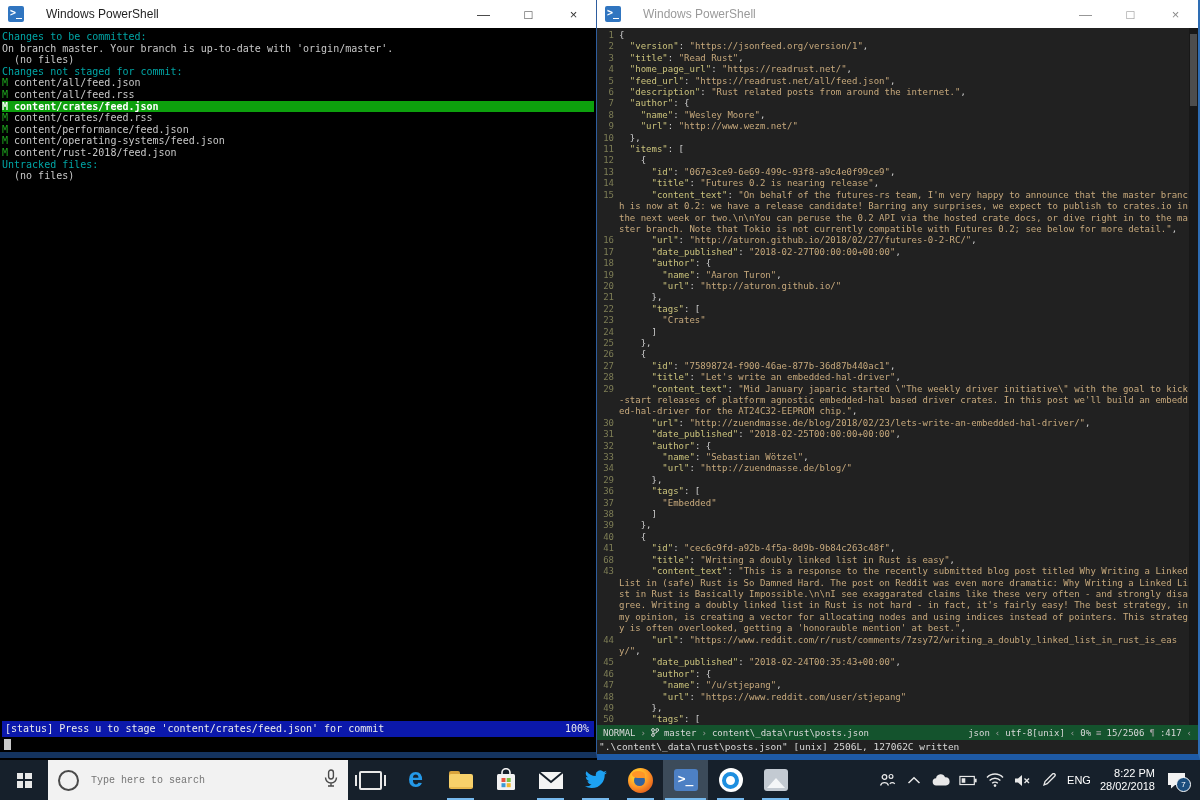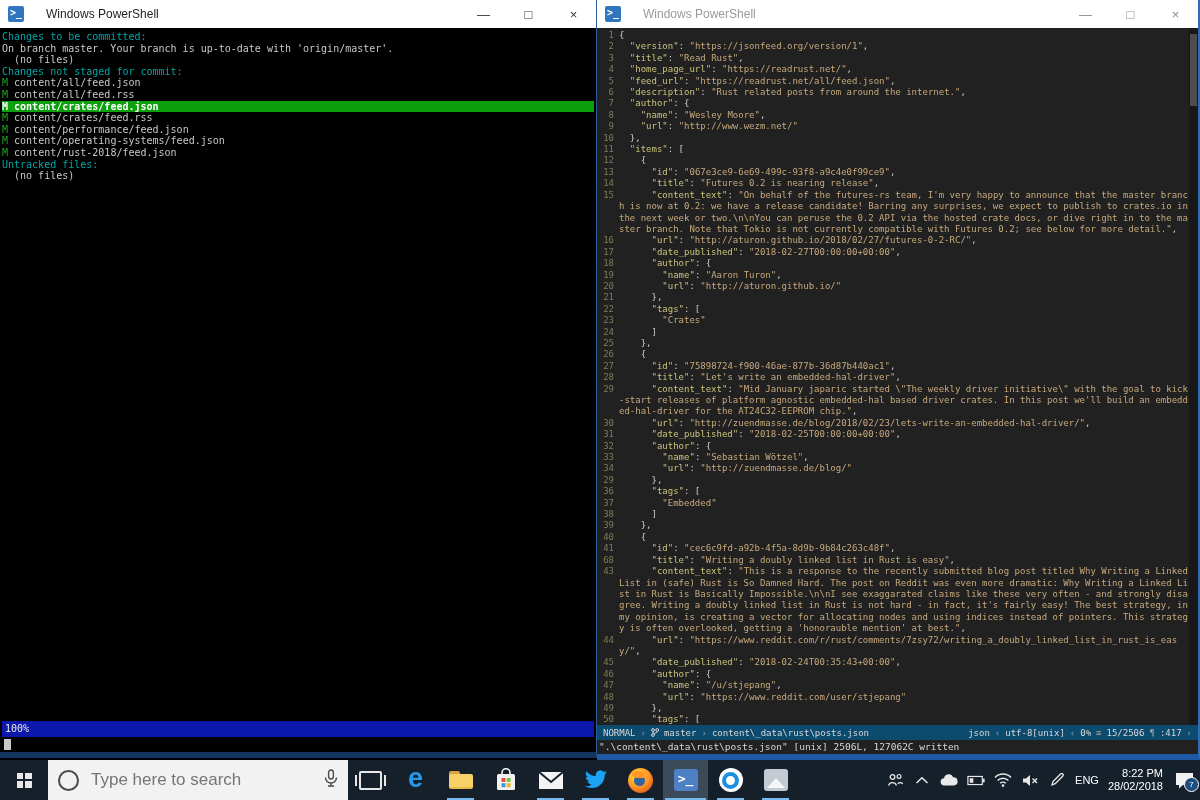--- a/index.html
+++ b/index.html
@@ -38,56 +38,56 @@
   .editor{flex:1;background:#212121;display:flex;overflow:hidden}
   .edlines{flex:1;padding-top:2px;overflow:hidden}
   .edrow{display:flex;font-size:9px;line-height:11.4px}
   .gut{flex:0 0 17px;text-align:right;padding-right:5px;color:#7d7d55}
   .code{flex:1;white-space:pre-wrap;word-break:break-all;color:#cfcfcf}
   .t-k{color:#cbc37c}
   .t-s{color:#c7a97c}
   .t-p{color:#cfcfcf}
   .scrollbar{flex:0 0 9px;background:#181818;position:relative}
   .sthumb{position:absolute;top:6px;left:1px;right:1px;height:72px;background:#4d4d4d}
-  .vstatus{height:15px;background:#0c4a6e;display:flex;align-items:center;font-size:9px;color:#d8d8d8;
+  .vstatus{height:15px;background:#14532d;display:flex;align-items:center;font-size:9px;color:#d8d8d8;
            padding:0 6px;gap:5px;flex:0 0 auto;white-space:pre}
   .vstatus .sep{color:#9f9f9f}
   .vstatus .sp{flex:1}
   .branch-ic{display:inline-block;transform:translateY(1px)}
   .vmsg{height:14px;background:#212121;color:#d8d8d8;font-size:9.5px;line-height:14px;padding-left:2px;
         white-space:pre;flex:0 0 auto}
 
   
   #taskbar{position:absolute;left:0;bottom:0;width:1200px;height:40px;background:#16202b;display:flex;align-items:stretch;z-index:5}
   .tb-start{width:48px;display:flex;align-items:center;justify-content:center}
   .win-logo{width:15px;height:15px;display:grid;grid-template-columns:1fr 1fr;grid-template-rows:1fr 1fr;gap:2px}
   .win-logo i{background:#e8e8e8}
   .tb-search{width:280px;background:#f2f2f2;display:flex;align-items:center;gap:10px;padding:0 10px}
   .cortana-ring{width:17px;height:17px;border:2px solid #4a4a4a;border-radius:50%;flex:0 0 auto}
-  .tb-search input{border:none;background:transparent;font-size:17px;flex:1;outline:none;color:#7f1d1d;font-family:Liberation Sans, sans-serif}
+  .tb-search input{border:none;background:transparent;font-size:10px;flex:1;outline:none;color:#7f1d1d;font-family:Liberation Mono, monospace}
   .tb-btn{width:45px;display:flex;align-items:center;justify-content:center;position:relative}
   .tb-btn.running::after{content:"";position:absolute;left:9px;right:9px;bottom:0;height:2px;background:#76b9ed}
   .tb-btn.active{background:#3c4b5a}
   .tb-btn.active::after{left:2px;right:2px}
   .taskview{width:19px;height:15px;border:2px solid #e8e8e8;border-radius:2px;position:relative}
   .taskview::before,.taskview::after{content:"";position:absolute;top:2px;bottom:2px;width:2px;background:#e8e8e8}
   .taskview::before{left:-6px}
   .taskview::after{right:-6px}
   .edge-e{color:#2499e8;font-size:27px;font-weight:bold;line-height:1;transform:translateY(-2px)}
   .folder{width:24px;height:18px;position:relative}
   .folder .back{position:absolute;left:0;top:0;width:11px;height:5px;background:#d9a33c;border-radius:2px 2px 0 0}
   .folder .body{position:absolute;left:0;top:3px;right:0;bottom:0;background:#f7d06a;border-radius:2px;border-bottom:2px solid #e9b94e}
   .psq{width:24px;height:22px;border-radius:3px;background:#4d80c4;color:#fff;display:flex;align-items:center;justify-content:center;
        font-family:"DejaVu Sans Mono",monospace;font-size:13px;font-weight:bold}
   .psq span{transform:translateY(-2px)}
   .bluering{width:24px;height:24px;border-radius:50%;background:#fff;display:flex;align-items:center;justify-content:center}
   .bluering i{display:block;width:17px;height:17px;border-radius:50%;border:4px solid #1e8fe0;box-sizing:border-box}
   .grayapp{width:24px;height:22px;border-radius:3px;background:#c3cad2;position:relative;overflow:hidden}
   .grayapp::after{content:"";position:absolute;left:3px;bottom:3px;border-left:9px solid transparent;border-right:9px solid transparent;border-bottom:10px solid #f4f6f8}
-  .tb-tray{margin-left:auto;display:flex;align-items:center;gap:9px;padding-right:4px}
+  .tb-tray{margin-left:auto;display:flex;align-items:center;gap:9px;padding-right:12px}
   .tray-ic{display:flex;align-items:center;justify-content:center;width:18px;height:18px}
   .tray-text{color:#fff;font-size:11px}
   .clock{color:#fff;font-size:11px;text-align:right;line-height:13px}
   .action{position:relative;width:24px;height:22px;display:flex;align-items:center;justify-content:center}
   .badge{position:absolute;right:-3px;bottom:-1px;width:13px;height:13px;border-radius:50%;background:#1b4e7e;
          border:1px solid #fff;color:#fff;font-size:8px;display:flex;align-items:center;justify-content:center}
 </style>
 </head>
 <body>
 
@@ -114,20 +114,21 @@
         <div class="lrow mono selected"><span class="mark">M</span> content/crates/feed.json</div>
         <div class="lrow mono"><span class="mark">M</span> content/crates/feed.rss</div>
         <div class="lrow mono"><span class="mark">M</span> content/performance/feed.json</div>
         <div class="lrow mono"><span class="mark">M</span> content/operating-systems/feed.json</div>
         <div class="lrow mono"><span class="mark">M</span> content/rust-2018/feed.json</div>
         <div class="lrow mono section">Untracked files:</div>
         <div class="lrow mono">  (no files)</div>
       </div>
     <div class="lspacer"></div>
     <div class="lstatus mono">
+      <span>[status] Press u to stage 'content/crates/feed.json' for commit</span>
       <span>100%</span>
     </div>
     <div class="cursorline">
       <span class="cursorblock"></span>
     </div>
   </div>
 </div>
 
 <div class="window inactive" id="win-right">
   <div class="titlebar">

